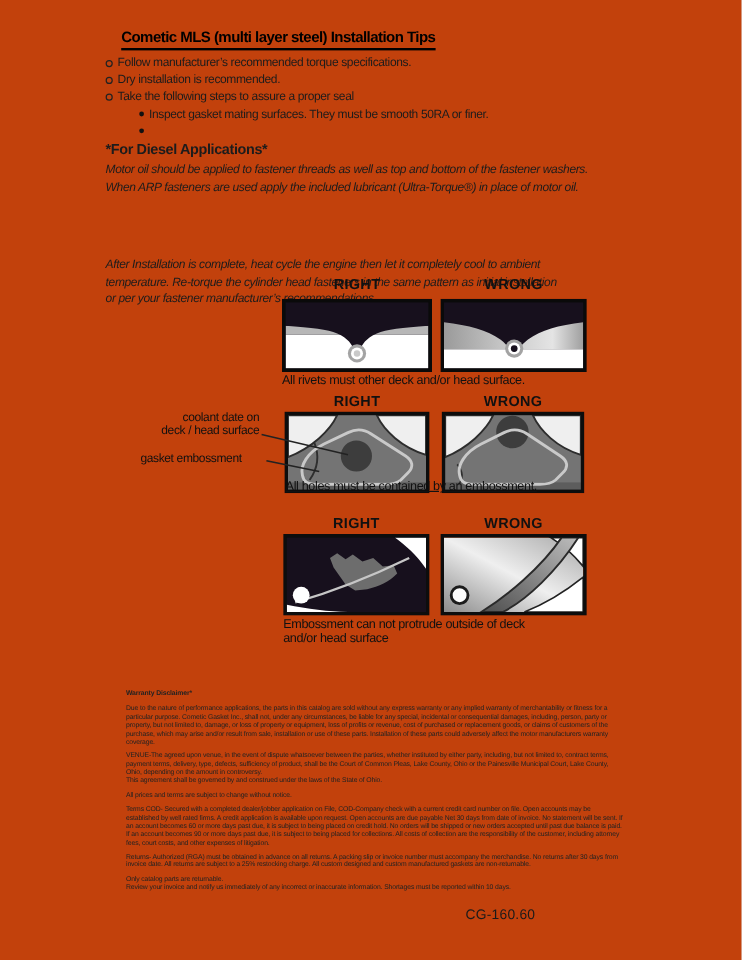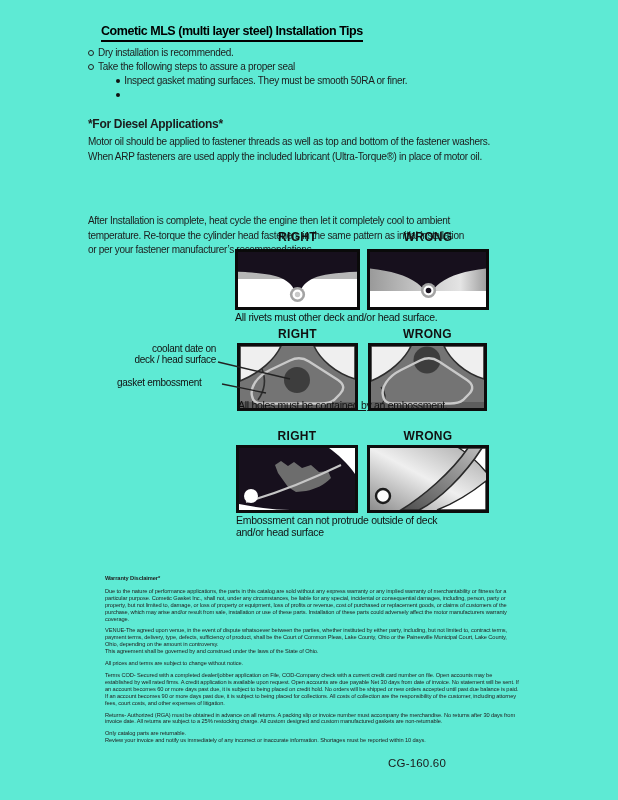--- a/index.html
+++ b/index.html
@@ -1,50 +1,54 @@
 <!DOCTYPE html>
 <html><head>
 <meta charset="utf-8">
 <style>
   html,body{margin:0;padding:0;background:#e8e8e8;}
-  #page{position:relative;width:618px;height:800px;background:#5eead4;margin:0 auto;
+  #page{position:relative;width:618px;height:800px;background:#c2410c;margin:0 auto;
         font-family:"Liberation Sans",sans-serif;color:#1c1c1c;overflow:hidden;}
   .abs{position:absolute;}
   
   #title{left:101px;top:24px;font-size:12.5px;font-weight:bold;letter-spacing:-0.45px;
          color:#000;border-bottom:2px solid #000;padding-bottom:2px;white-space:nowrap;}
   
   #bullets{left:88px;top:46px;font-size:10px;letter-spacing:-0.3px;line-height:14.2px;width:460px;}
   .brow{display:flex;align-items:flex-start;}
   .brow.sub{padding-left:28px;}
   .b-open{flex:0 0 auto;width:4px;height:4px;border:1.1px solid #222;border-radius:50%;
           margin:4px 4px 0 0;}
   .b-disc{flex:0 0 auto;width:4.2px;height:4.2px;background:#111;border-radius:50%;
           margin:4.2px 4px 0 0;}
   
   #diesel-h{left:88px;top:117px;font-size:12px;font-weight:bold;letter-spacing:-0.3px;}
   .para{left:88px;width:452px;font-size:10px;letter-spacing:-0.3px;line-height:14.6px;
-        white-space:pre-line;}
+        white-space:pre-line;font-style:italic;}
   #para1{top:135px;}
   #para2{top:166px;margin-top:48px;}
   #note{top:211px;left:88px;font-size:10px;letter-spacing:-0.3px;}
   
   .rw{font-size:12px;font-weight:600;letter-spacing:0.3px;text-align:center;color:#111;}
   .cap{font-size:10.5px;letter-spacing:-0.3px;line-height:11.5px;color:#111;}
   .sidelabel{font-size:10px;letter-spacing:-0.3px;line-height:11px;color:#111;}
   svg{display:block;}
 </style>
 </head>
 <body>
 
 <div id="page">
 
   <div class="abs" id="title">Cometic MLS (multi layer steel) Installation Tips</div>
 
   <div class="abs" id="bullets">
+    <div class="brow">
+      <span class="b-open"></span>
+      <span>Follow manufacturer’s recommended torque specifications.</span>
+    </div>
     <div class="brow">
       <span class="b-open"></span>
       <span>Dry installation is recommended.</span>
     </div>
     <div class="brow">
       <span class="b-open"></span>
       <span>Take the following steps to assure a proper seal</span>
     </div>
     <div class="brow sub">
       <span class="b-disc"></span>

